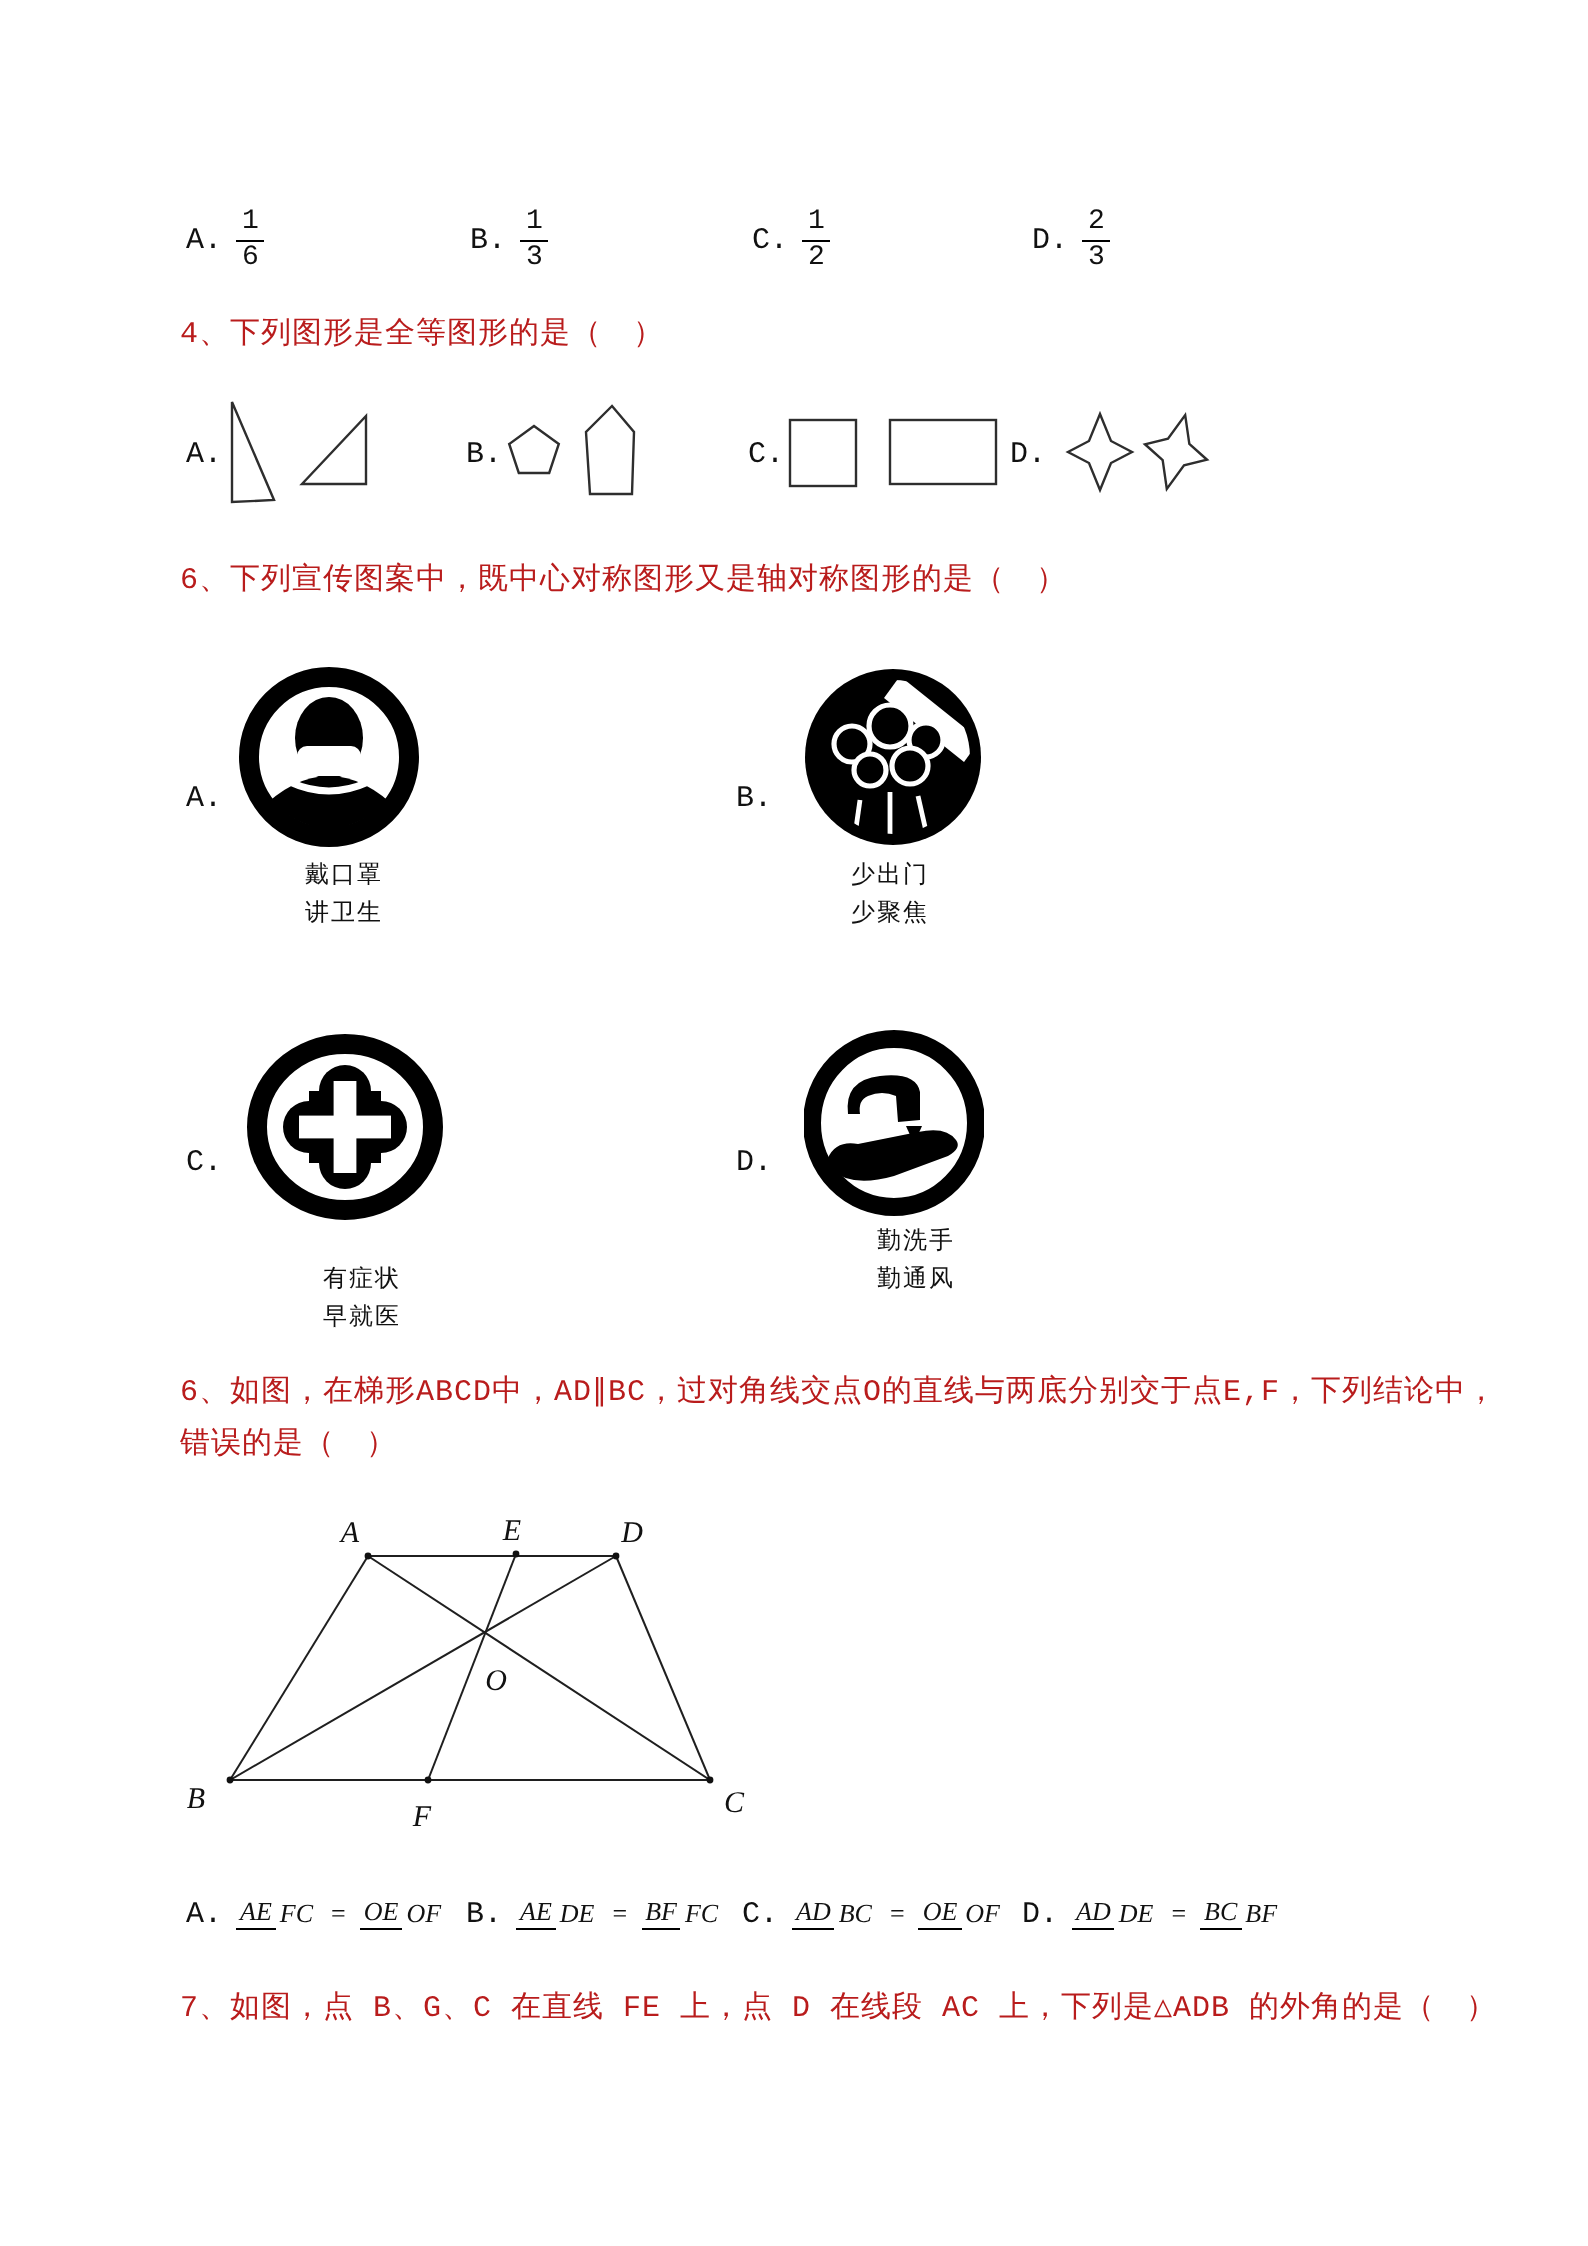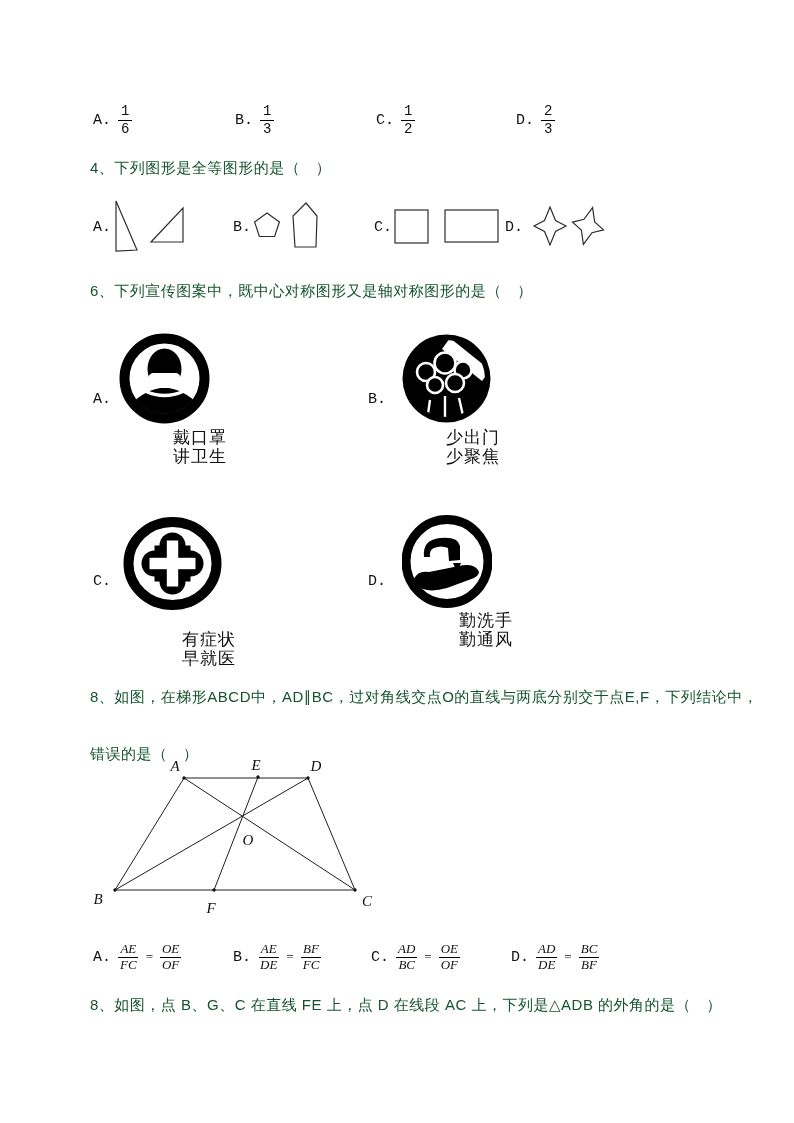--- a/index.html
+++ b/index.html
@@ -1,31 +1,31 @@
 <!DOCTYPE html>
 <html><head>
 <meta charset="utf-8">
 <style>
   html,body{margin:0;padding:0;}
   body{width:794px;height:1123px;background:#ffffff;position:relative;overflow:hidden;
        font-family:"Liberation Sans","DejaVu Sans",sans-serif;color:#1c1c1c;}
   .abs{position:absolute;}
-  .qtext{font-size:15px;line-height:20px;letter-spacing:0.5px;color:#14532d;white-space:nowrap;}
+  .qtext{font-size:15px;line-height:20px;letter-spacing:0.5px;color:#b91c1c;white-space:nowrap;font-family:Liberation Mono, monospace;}
   .optlabel{font-family:"Liberation Mono","DejaVu Sans Mono",monospace;font-size:15px;color:#111;}
   .opt{position:absolute;display:flex;align-items:center;gap:7px;height:44px;}
   .frac{display:inline-flex;flex-direction:column;align-items:center;line-height:1.15;
         font-family:"Liberation Mono","DejaVu Sans Mono",monospace;font-size:14px;color:#111;}
   .frac .num{border-bottom:1px solid #000;padding:0 3px;}
   .frac .den{padding:0 3px;}
-  .mfrac{display:inline-flex;flex-direction:column;align-items:center;line-height:1.1;
+  .mfrac{display:inline-flex;flex-direction:row;align-items:center;line-height:1.1;
          font-family:"Liberation Serif","DejaVu Serif",serif;font-style:italic;font-size:13px;color:#111;}
   .mfrac .num{border-bottom:1px solid #000;padding:0 2px;}
   .mfrac .den{padding:0 2px;}
   .eq{font-family:"Liberation Serif","DejaVu Serif",serif;font-size:13px;color:#111;}
-  .caption{font-size:17px;line-height:19px;text-align:right;color:#111;letter-spacing:1px;}
+  .caption{font-size:12px;line-height:19px;text-align:center;color:#111;letter-spacing:1px;}
   svg{display:block;}
   .shape{stroke:#2e2e2e;stroke-width:1.2;fill:none;}
   .figline{stroke:#1f1f1f;stroke-width:1;}
   .figlabel{font-family:"Liberation Serif","DejaVu Serif",serif;font-style:italic;font-size:15px;fill:#111;}
 </style>
 </head>
 <body>
 
 <div class="opt" style="left:93px;top:98px">
   <span class="optlabel">A.</span>
@@ -148,22 +148,22 @@
 </div>
 <div class="abs caption" style="left:126px;top:630px;width:110px">
   <div>有症状</div>
   <div>早就医</div>
 </div>
 <div class="abs caption" style="left:403px;top:611px;width:110px">
   <div>勤洗手</div>
   <div>勤通风</div>
 </div>
 
-<div class="abs qtext" style="left:90px;top:687px">8、如图，在梯形ABCD中，AD∥BC，过对角线交点O的直线与两底分别交于点E,F，下列结论中，</div>
-<div class="abs qtext" style="left:90px;top:744px">错误的是（　）</div>
+<div class="abs qtext" style="left:90px;top:687px">6、如图，在梯形ABCD中，AD∥BC，过对角线交点O的直线与两底分别交于点E,F，下列结论中，</div>
+<div class="abs qtext" style="left:90px;top:713px">错误的是（　）</div>
 
 <svg class="abs" style="left:85px;top:750px" width="300" height="170" viewBox="0 0 300 170">
   <g class="figline">
     <line x1="99" y1="28" x2="223" y2="28"></line>
     <line x1="30" y1="140" x2="270" y2="140"></line>
     <line x1="99" y1="28" x2="30" y2="140"></line>
     <line x1="223" y1="28" x2="270" y2="140"></line>
     <line x1="99" y1="28" x2="270" y2="140"></line>
     <line x1="30" y1="140" x2="223" y2="28"></line>
     <line x1="173" y1="27" x2="129" y2="140"></line>
@@ -227,13 +227,13 @@
     <span class="num">AD</span>
     <span class="den">DE</span>
   </span>
   <span class="eq">=</span>
   <span class="mfrac">
     <span class="num">BC</span>
     <span class="den">BF</span>
   </span>
 </div>
 
-<div class="abs qtext" style="left:90px;top:995px">8、如图，点 B、G、C 在直线 FE 上，点 D 在线段 AC 上，下列是△ADB 的外角的是（　）</div>
+<div class="abs qtext" style="left:90px;top:995px">7、如图，点 B、G、C 在直线 FE 上，点 D 在线段 AC 上，下列是△ADB 的外角的是（　）</div>
 
 </body></html>

